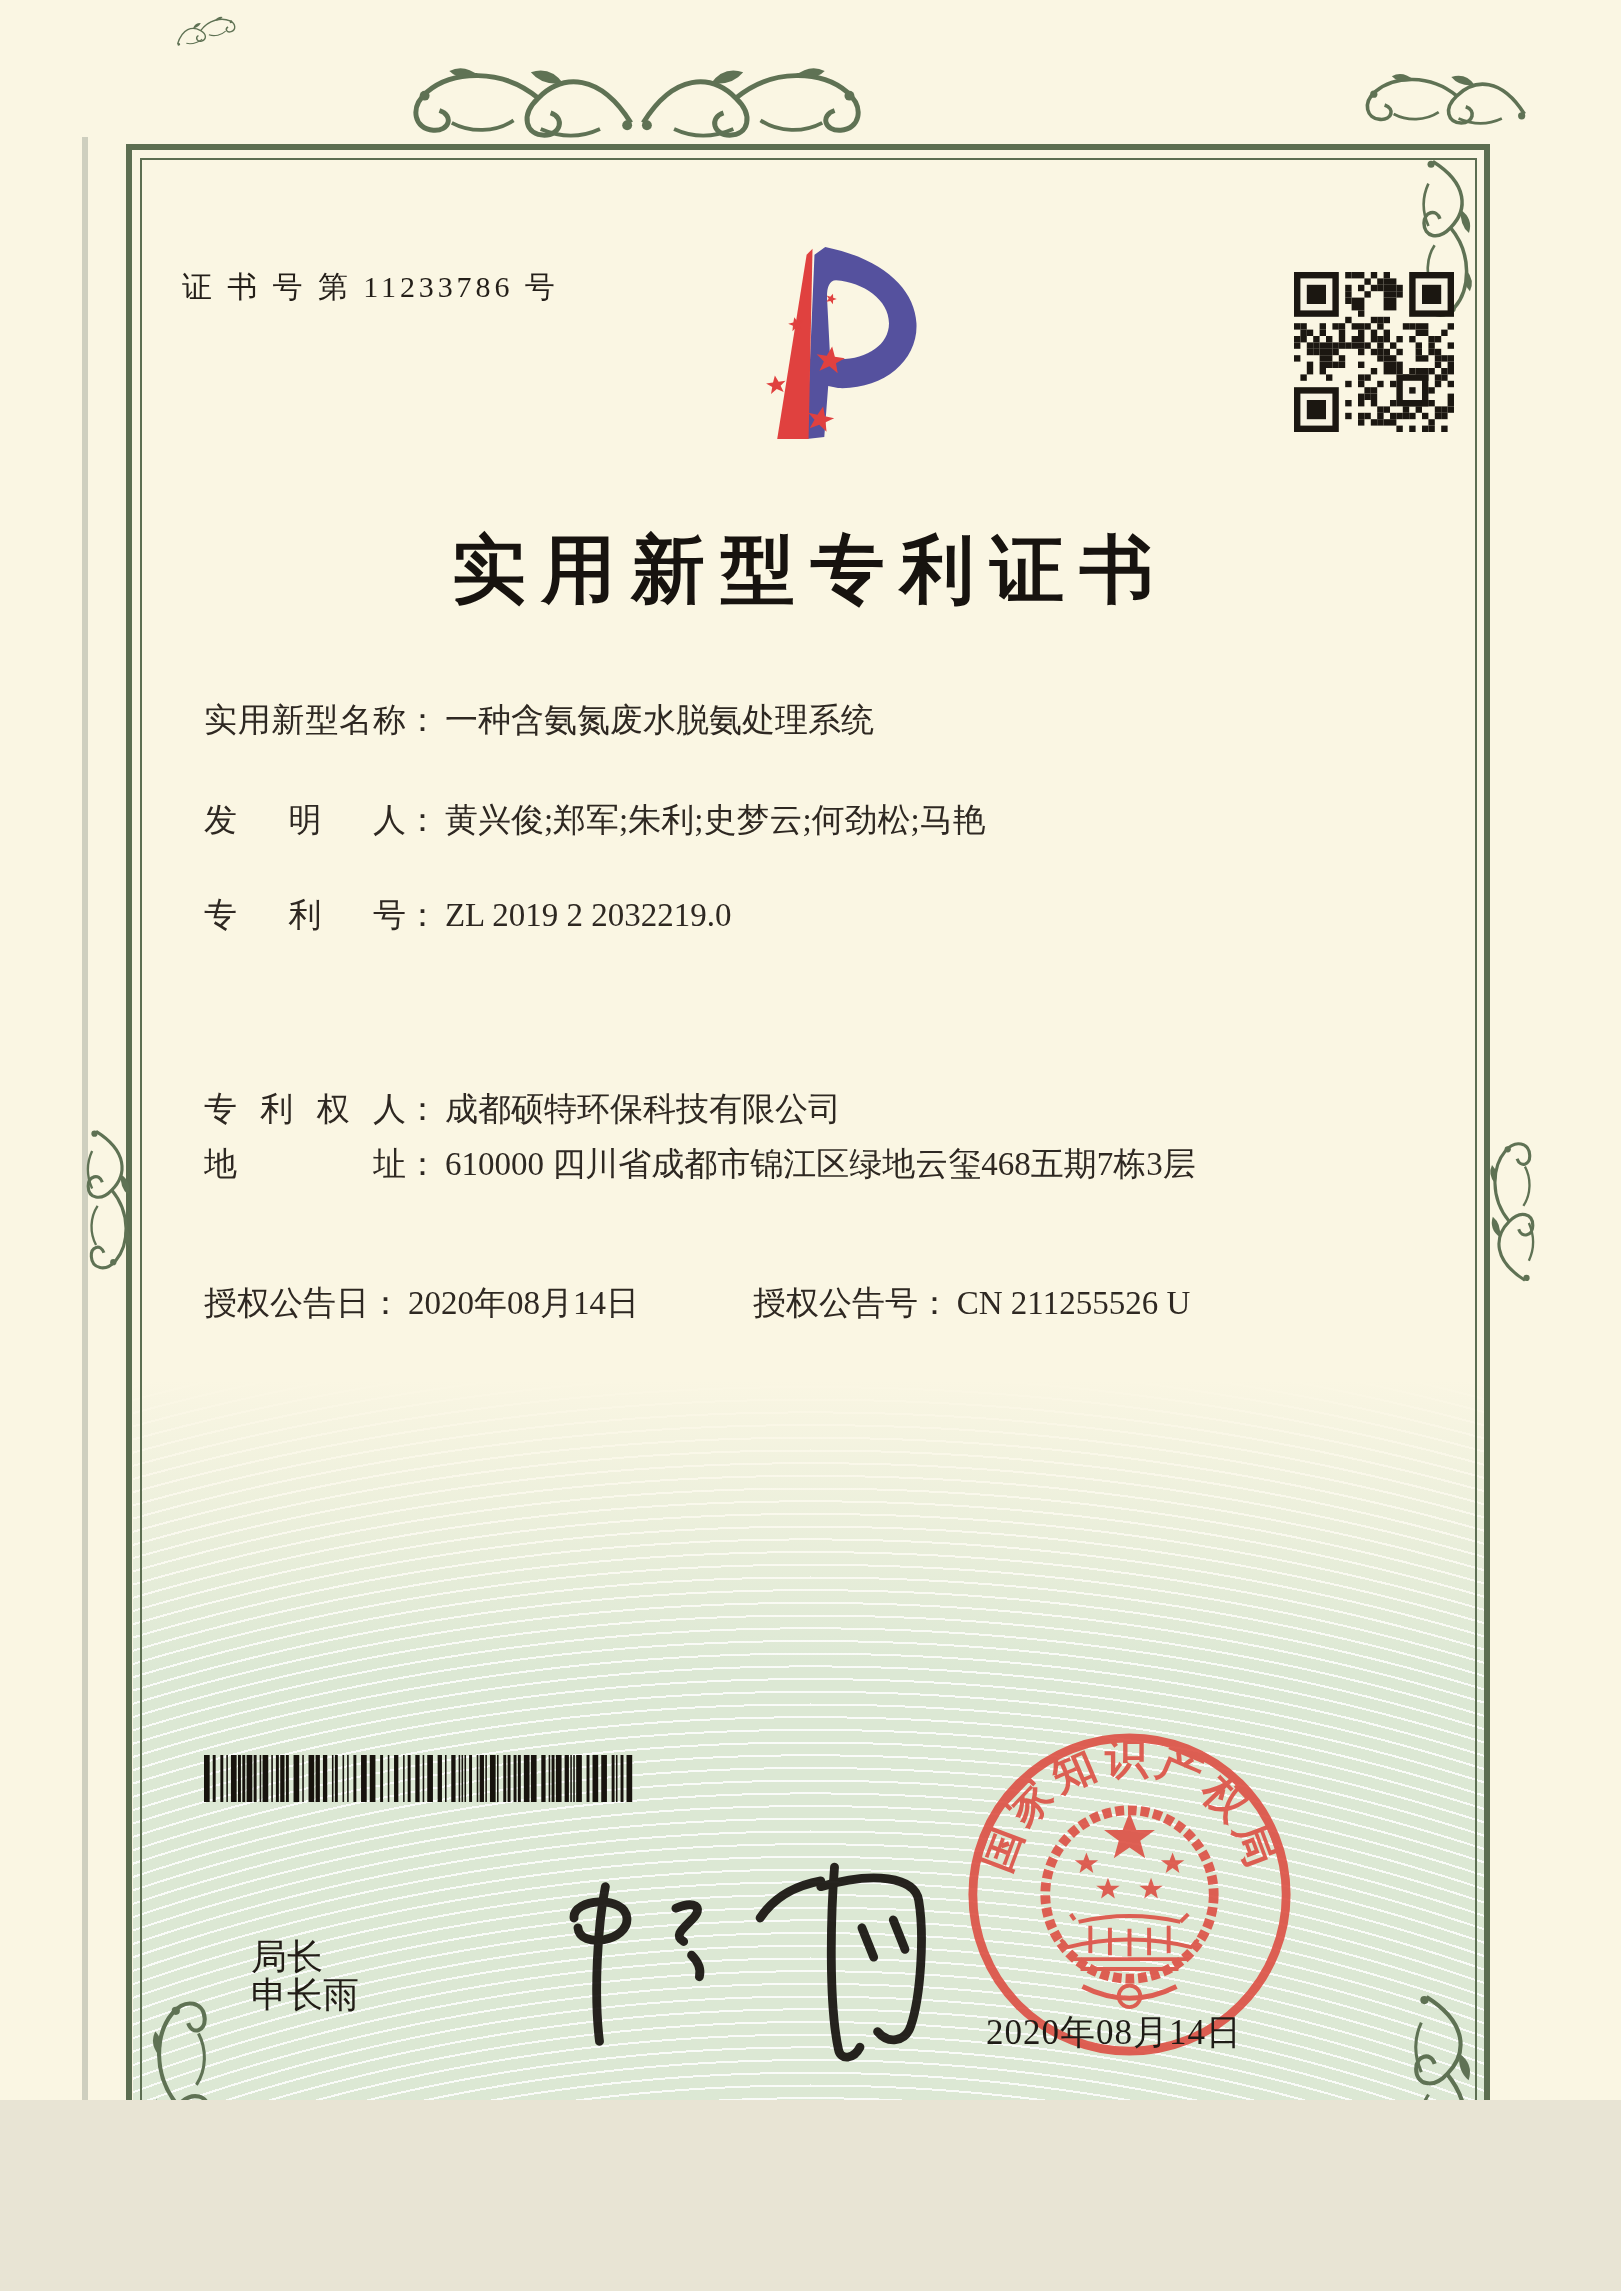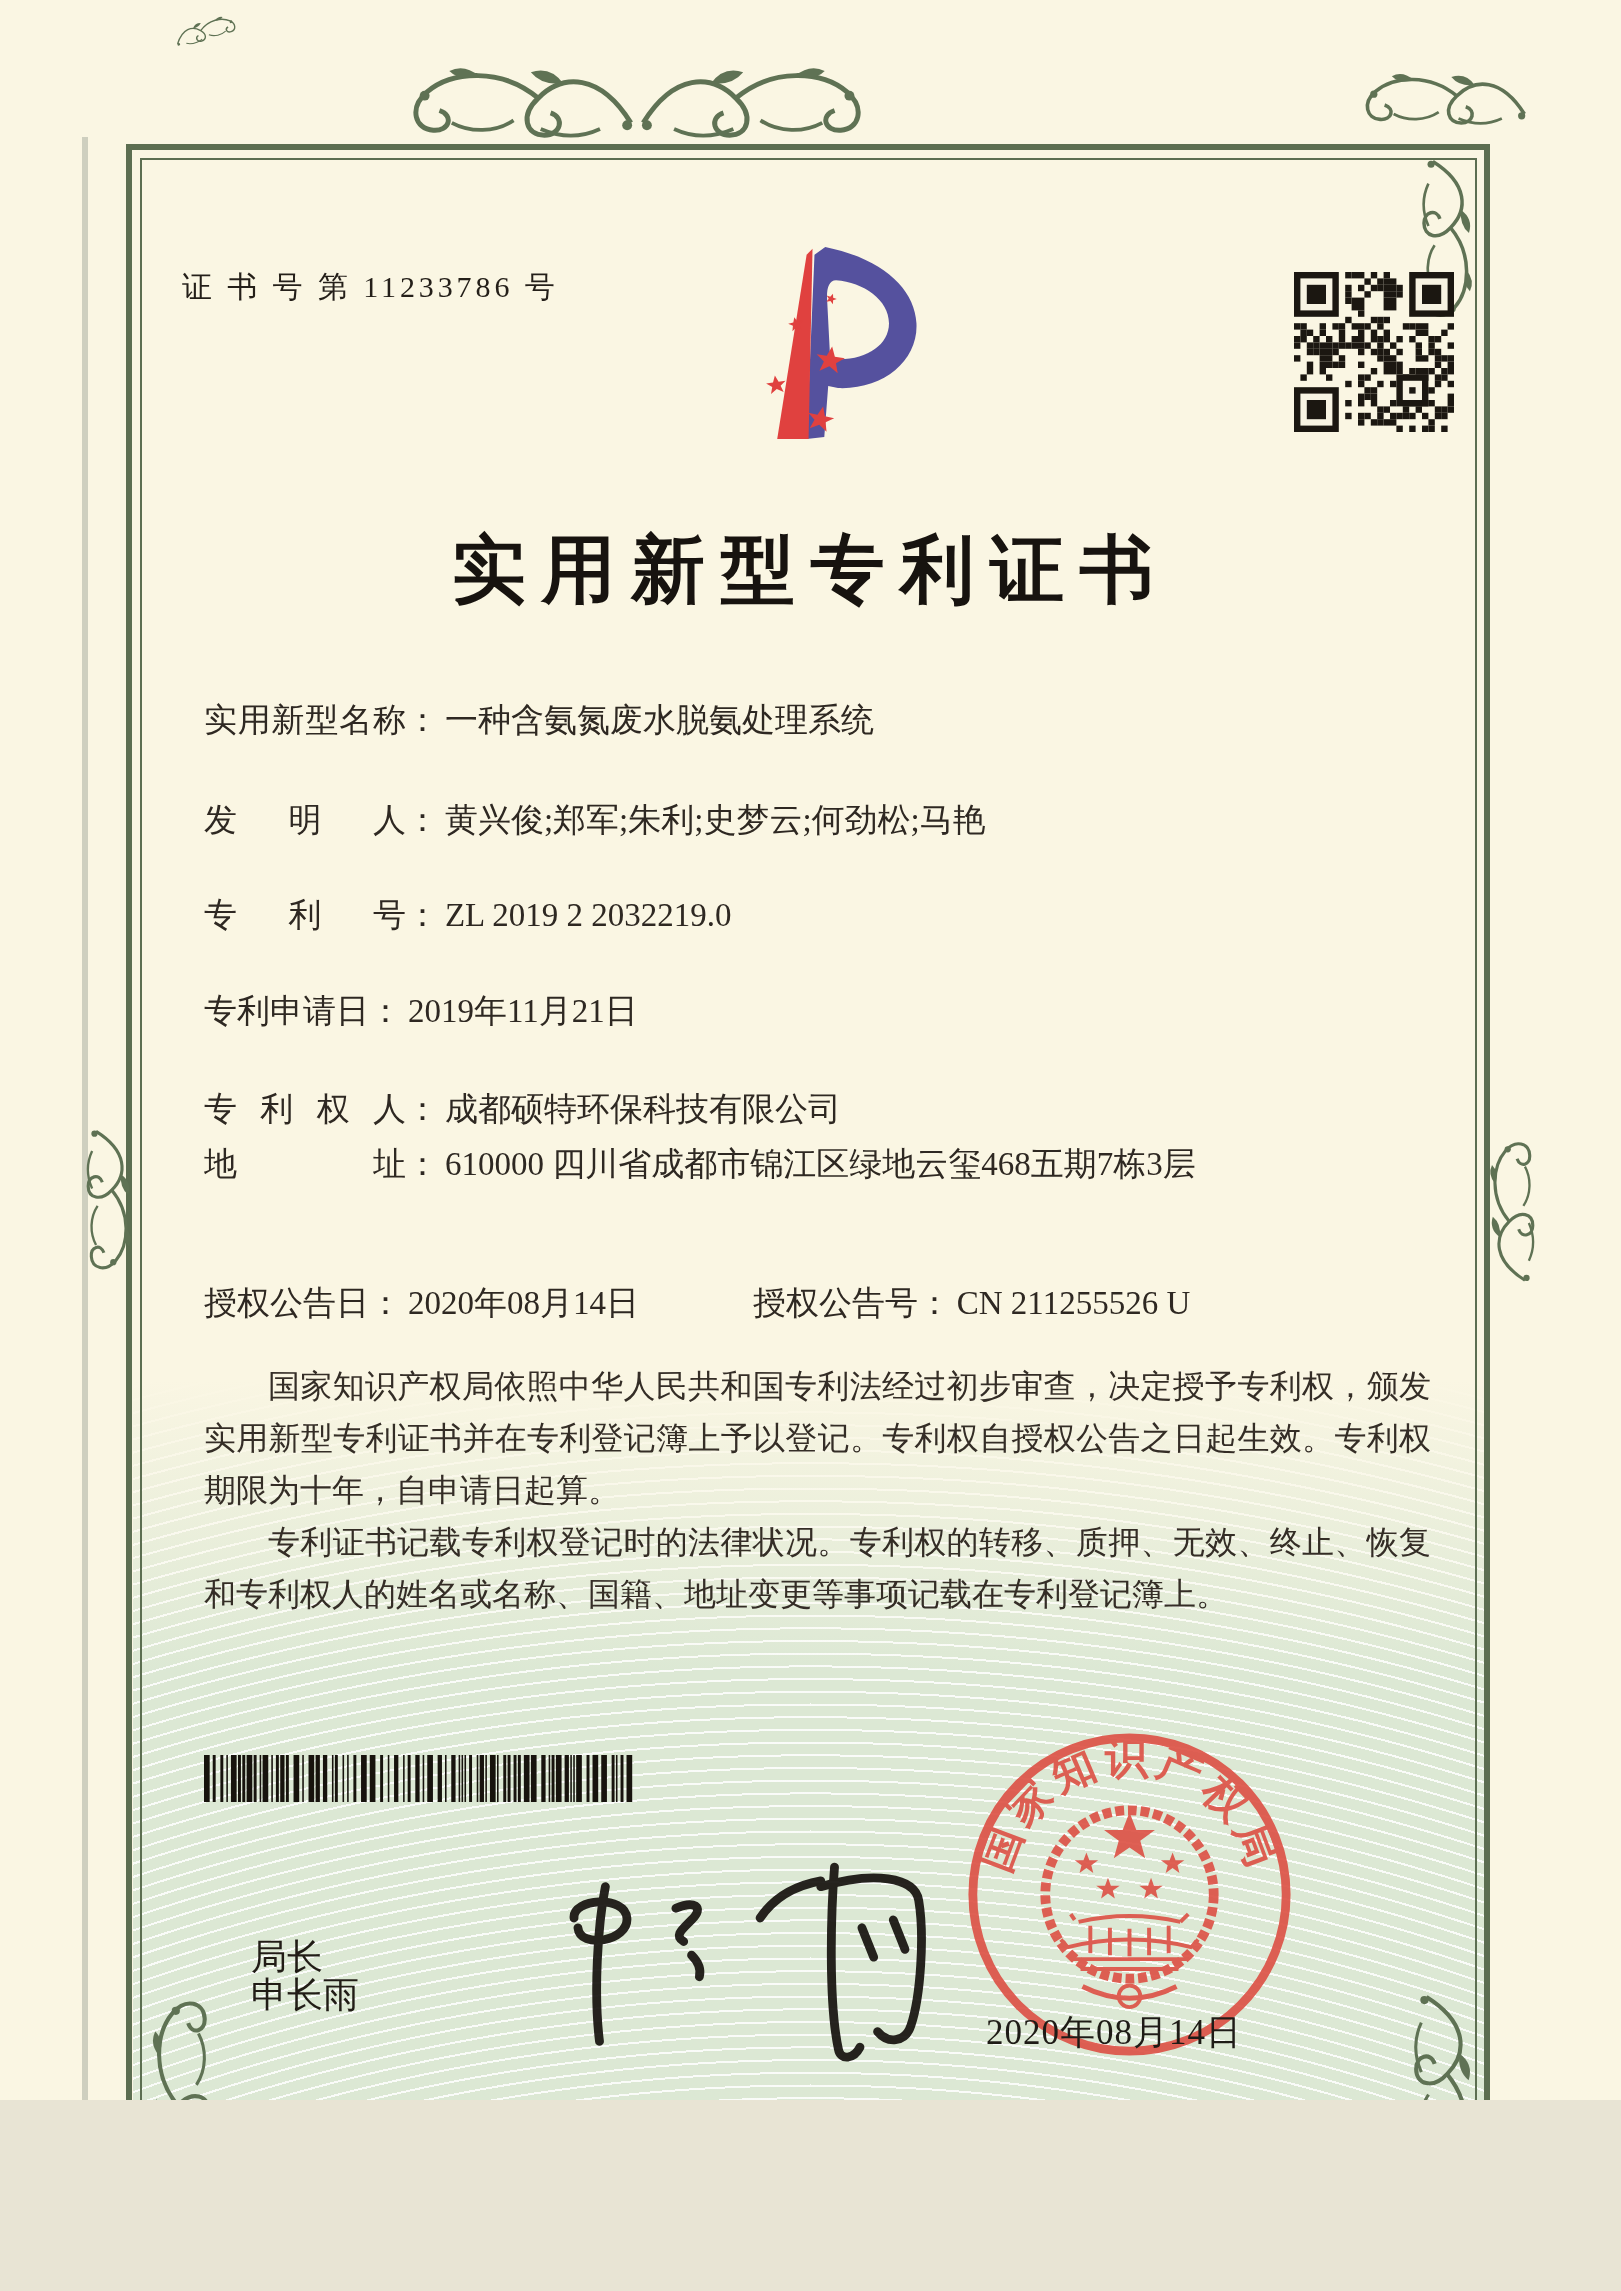--- a/index.html
+++ b/index.html
@@ -347,37 +347,30 @@
 
   <div class="row r1">
     <span class="flabel">实用新型名称</span><span class="colon">：</span><span class="fvalue">一种含氨氮废水脱氨处理系统</span>
   </div>
   <div class="row r2">
     <span class="flabel">发明人</span><span class="colon">：</span><span class="fvalue">黄兴俊;郑军;朱利;史梦云;何劲松;马艳</span>
   </div>
   <div class="row r3">
     <span class="flabel">专利号</span><span class="colon">：</span><span class="fvalue">ZL 2019 2 2032219.0</span>
   </div>
-  <div class="row r4">
-    <span class="flabel compact">专利申请日</span><span class="colon">：</span><span class="fvalue">2019年11月21日</span>
-  </div>
   <div class="row r5">
     <span class="flabel">专利权人</span><span class="colon">：</span><span class="fvalue">成都硕特环保科技有限公司</span>
   </div>
   <div class="row r6">
     <span class="flabel">地址</span><span class="colon">：</span><span class="fvalue">610000 四川省成都市锦江区绿地云玺468五期7栋3层</span>
   </div>
   <div class="row r7">
     <span class="flabel compact">授权公告日</span><span class="colon">：</span><span class="fvalue">2020年08月14日</span><span class="flabel compact pair2">授权公告号</span><span class="colon">：</span><span class="fvalue">CN 211255526 U</span>
   </div>
 
-  <div class="body-text">
-    <p>国家知识产权局依照中华人民共和国专利法经过初步审查，决定授予专利权，颁发实用新型专利证书并在专利登记簿上予以登记。专利权自授权公告之日起生效。专利权期限为十年，自申请日起算。</p>
-    <p>专利证书记载专利权登记时的法律状况。专利权的转移、质押、无效、终止、恢复和专利权人的姓名或名称、国籍、地址变更等事项记载在专利登记簿上。</p>
-  </div>
 
   <svg id="barcode" class="barcode" viewBox="0 0 442 48" preserveAspectRatio="none" xmlns="http://www.w3.org/2000/svg">
       <rect x="0.0" y="0" width="5.8" height="48" fill="#17130d"></rect>
       <rect x="8.9" y="0" width="3.0" height="48" fill="#17130d"></rect>
       <rect x="16.7" y="0" width="3.0" height="48" fill="#17130d"></rect>
       <rect x="22.8" y="0" width="1.6" height="48" fill="#17130d"></rect>
       <rect x="27.5" y="0" width="5.8" height="48" fill="#17130d"></rect>
       <rect x="34.7" y="0" width="3.0" height="48" fill="#17130d"></rect>
       <rect x="39.1" y="0" width="3.0" height="48" fill="#17130d"></rect>
       <rect x="43.5" y="0" width="5.8" height="48" fill="#17130d"></rect>

